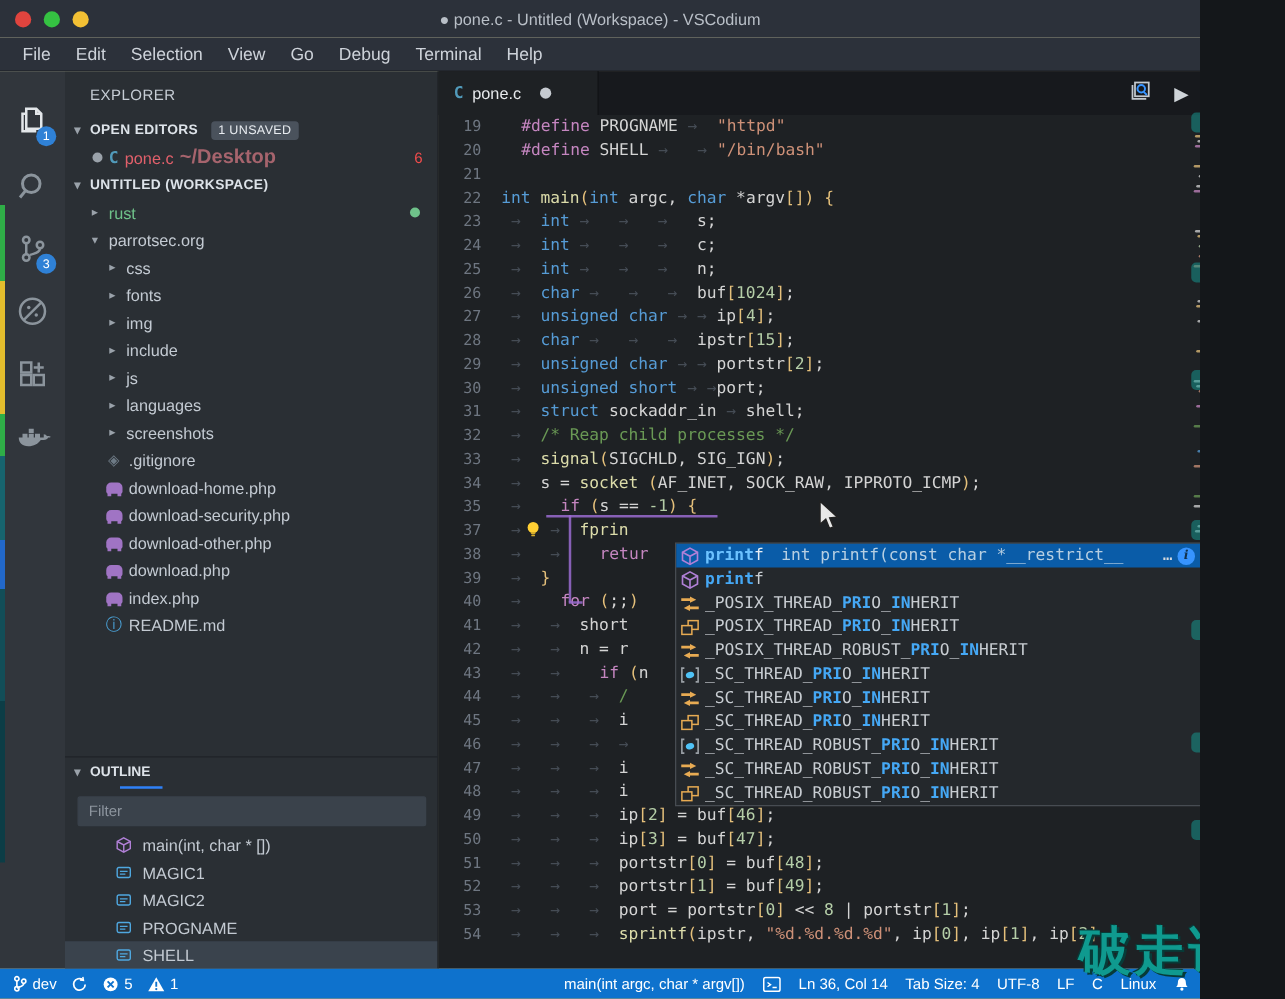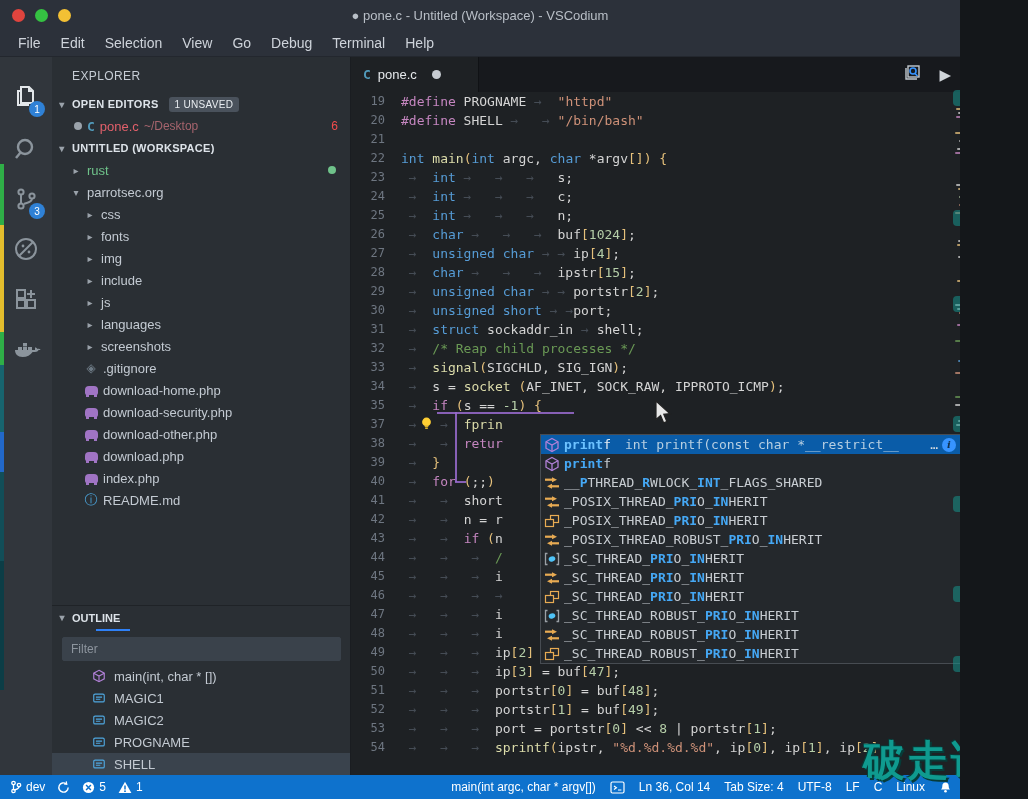--- a/index.html
+++ b/index.html
@@ -25,21 +25,21 @@
   
   #sidebar { position:absolute; left:52px; top:57px; width:299px; height:718px; background:#2a2f34; border-right:1px solid #1a1d21; overflow:hidden; }
   #explorer-title { color:#c6cdd5; font-size:12px; letter-spacing:.4px; padding:12px 0 0 20px; height:36px; }
   .section-header { display:flex; align-items:center; height:22px; color:#dde3e9; font-size:11px; font-weight:bold; letter-spacing:.3px; padding-left:4px; gap:4px; }
   .twisty { color:#9aa2aa; font-size:10px; width:12px; text-align:center; }
   .badge-pill { background:#4a525c; color:#e8ecf0; font-size:10px; font-weight:normal; padding:2px 6px; border-radius:3px; margin-left:6px; }
   #open-editor-row { display:flex; align-items:center; height:22px; padding-left:22px; font-size:13px; gap:5px; position:relative; }
   .dirty-dot { width:8px; height:8px; border-radius:50%; background:#9aa2aa; }
   .c-icon { color:#519aba; font-weight:bold; font-size:13px; font-family:"DejaVu Sans Mono",monospace; }
   #oe-name { color:#e2606b; }
-  #oe-path { color:#a6646d; font-size:12px; }
+  #oe-path { color:#a6646d; font-size:16px;font-weight:bold; }
   #oe-errors { position:absolute; right:12px; color:#f14c4c; font-size:12px; }
   #tree { }
   .tree-row { display:flex; align-items:center; height:22px; font-size:13px; color:#c3cad2; gap:5px; position:relative; }
   .tree-row .twisty { font-size:10px; }
   .lvl1 { padding-left:18px; } .lvl2 { padding-left:32px; }
   .tree-green { color:#6fc28a; }
   .git-dot { position:absolute; right:14px; width:8px; height:8px; border-radius:50%; background:#6fc28a; }
   .file-ico { width:14px; display:inline-flex; justify-content:center; font-size:12px; }
   .php-ico { width:13px; height:9px; background:#a074c4; border-radius:4px 4px 2px 2px; position:relative; }
   .php-ico:after { content:""; position:absolute; left:1px; bottom:-2px; width:3px; height:3px; background:#a074c4; }
@@ -56,21 +56,21 @@
   
   #editorarea { position:absolute; left:351px; top:57px; width:677px; height:718px; background:#1e2124; }
   #tabbar { position:absolute; left:0; top:0; width:100%; height:35px; background:#17191d; display:flex; }
   #tab-ponec { width:128px; height:35px; background:#1e2124; display:flex; align-items:center; gap:7px; padding-left:12px; font-size:13px; color:#e6e9ec; border-right:1px solid #101215; }
   .tab-dirty { width:9px; height:9px; border-radius:50%; background:#c6cbd1; margin-left:8px; }
   #tab-actions { position:absolute; right:8px; top:0; height:35px; display:flex; align-items:center; gap:18px; color:#c3c9cf; }
   #code { position:absolute; left:0; top:35px; width:100%; height:683px; overflow:hidden; }
   .code-row { display:flex; height:19px; font-family:"DejaVu Sans Mono", monospace; font-size:13px; line-height:19px; white-space:pre; }
   .ln { width:50px; text-align:right; padding-right:16px; color:#6e7681; font-size:12px; flex:none; }
   .lc { flex:1; }
-  .k{color:#C586C0;} .t{color:#569CD6;} .f{color:#DCDCAA;} .s{color:#CE9178;}
+  .k{color:#C586C0;margin-left:16px;} .t{color:#569CD6;} .f{color:#DCDCAA;} .s{color:#CE9178;}
   .n{color:#B5CEA8;} .c{color:#6A9955;} .p{color:#D4D4D4;} .b{color:#E5C07B;}
   .o{color:#D4D4D4;} .w{color:#454c55;}
   #bulb { position:absolute; left:68px; top:324px; }
   .guide { position:absolute; background:#9a6bd0; opacity:.85; }
   
   #suggest { position:absolute; left:189px; top:342px; width:421px; background:#24282c; border:1px solid #474c52; }
   .sg-row { display:flex; align-items:center; height:19px; font-family:"DejaVu Sans Mono",monospace; font-size:13px; color:#c8cdd2; gap:4px; padding-left:3px; position:relative; white-space:pre; }
   .sg-row.selected { background:#0a5ca8; color:#e8eef4; }
   .sg-ico { width:16px; height:16px; flex:none; display:flex; align-items:center; }
   .sg-match { color:#45a8f5; font-weight:bold; }
@@ -509,26 +509,20 @@
               </svg></span><span><span class="sg-match">print</span><span class="">f</span></span><span class="sg-detail">int printf(const char *__restrict__</span><span class="sg-right"><span class="sg-ellipsis">…</span><span class="sg-info">i</span></span></div>
           <div class="sg-row"><span class="sg-ico"><svg width="16" height="16" viewBox="0 0 16 16">
                 <path d="M8 1.5 14 4.8v6.4L8 14.5 2 11.2V4.8z" fill="none" stroke="#B180D7" stroke-width="1.3"></path>
                 <path d="M2 4.8 8 8l6-3.2M8 8v6.5" fill="none" stroke="#B180D7" stroke-width="1.3"></path>
               </svg></span><span><span class="sg-match">print</span><span class="">f</span></span></div>
           <div class="sg-row"><span class="sg-ico"><svg width="16" height="16" viewBox="0 0 16 16" fill="#E8AB53">
                 <rect x="1" y="3.6" width="7" height="2.2"></rect>
                 <path d="M8 2.2 13 4.7 8 7.2z"></path>
                 <rect x="8" y="10.2" width="7" height="2.2"></rect>
                 <path d="M8 8.8 3 11.3l5 2.5z"></path>
-              </svg></span><span><span class="">__</span><span class="sg-match">P</span><span class="">THREAD_</span><span class="sg-match">R</span><span class="">WLOCK_</span><span class="sg-match">INT</span><span class="">_FLAGS_SHARED</span></span></div>
-          <div class="sg-row"><span class="sg-ico"><svg width="16" height="16" viewBox="0 0 16 16" fill="#E8AB53">
-                <rect x="1" y="3.6" width="7" height="2.2"></rect>
-                <path d="M8 2.2 13 4.7 8 7.2z"></path>
-                <rect x="8" y="10.2" width="7" height="2.2"></rect>
-                <path d="M8 8.8 3 11.3l5 2.5z"></path>
               </svg></span><span><span class="">_POSIX_THREAD_</span><span class="sg-match">PRI</span><span class="">O_</span><span class="sg-match">IN</span><span class="">HERIT</span></span></div>
           <div class="sg-row"><span class="sg-ico"><svg width="16" height="16" viewBox="0 0 16 16" fill="#24282c" stroke="#E8AB53" stroke-width="1.2">
                 <rect x="6.5" y="2.5" width="8" height="7"></rect>
                 <rect x="1.5" y="6.5" width="8" height="7"></rect>
               </svg></span><span><span class="">_POSIX_THREAD_</span><span class="sg-match">PRI</span><span class="">O_</span><span class="sg-match">IN</span><span class="">HERIT</span></span></div>
           <div class="sg-row"><span class="sg-ico"><svg width="16" height="16" viewBox="0 0 16 16" fill="#E8AB53">
                 <rect x="1" y="3.6" width="7" height="2.2"></rect>
                 <path d="M8 2.2 13 4.7 8 7.2z"></path>
                 <rect x="8" y="10.2" width="7" height="2.2"></rect>
                 <path d="M8 8.8 3 11.3l5 2.5z"></path>

